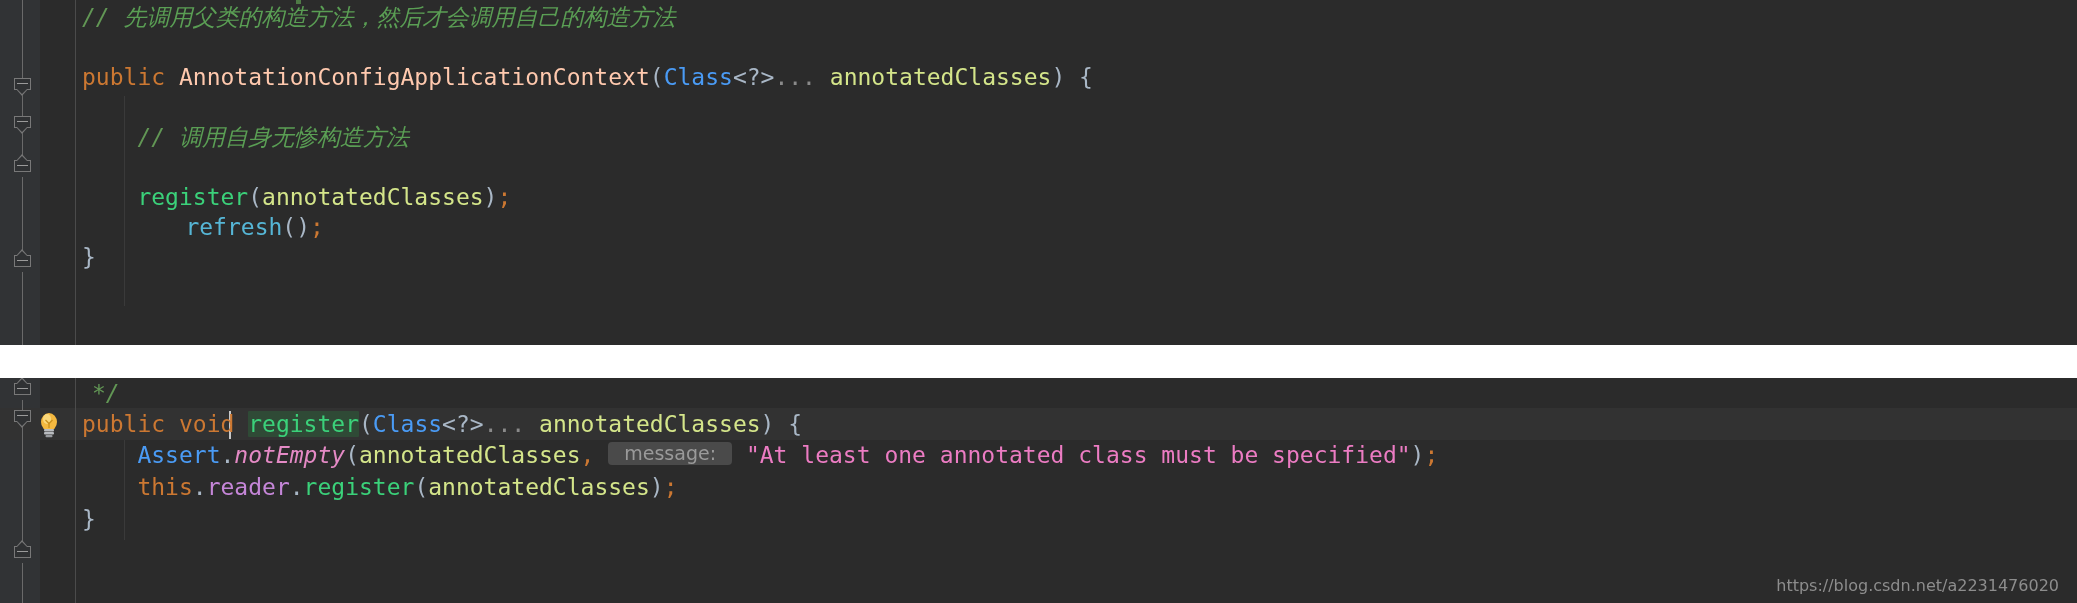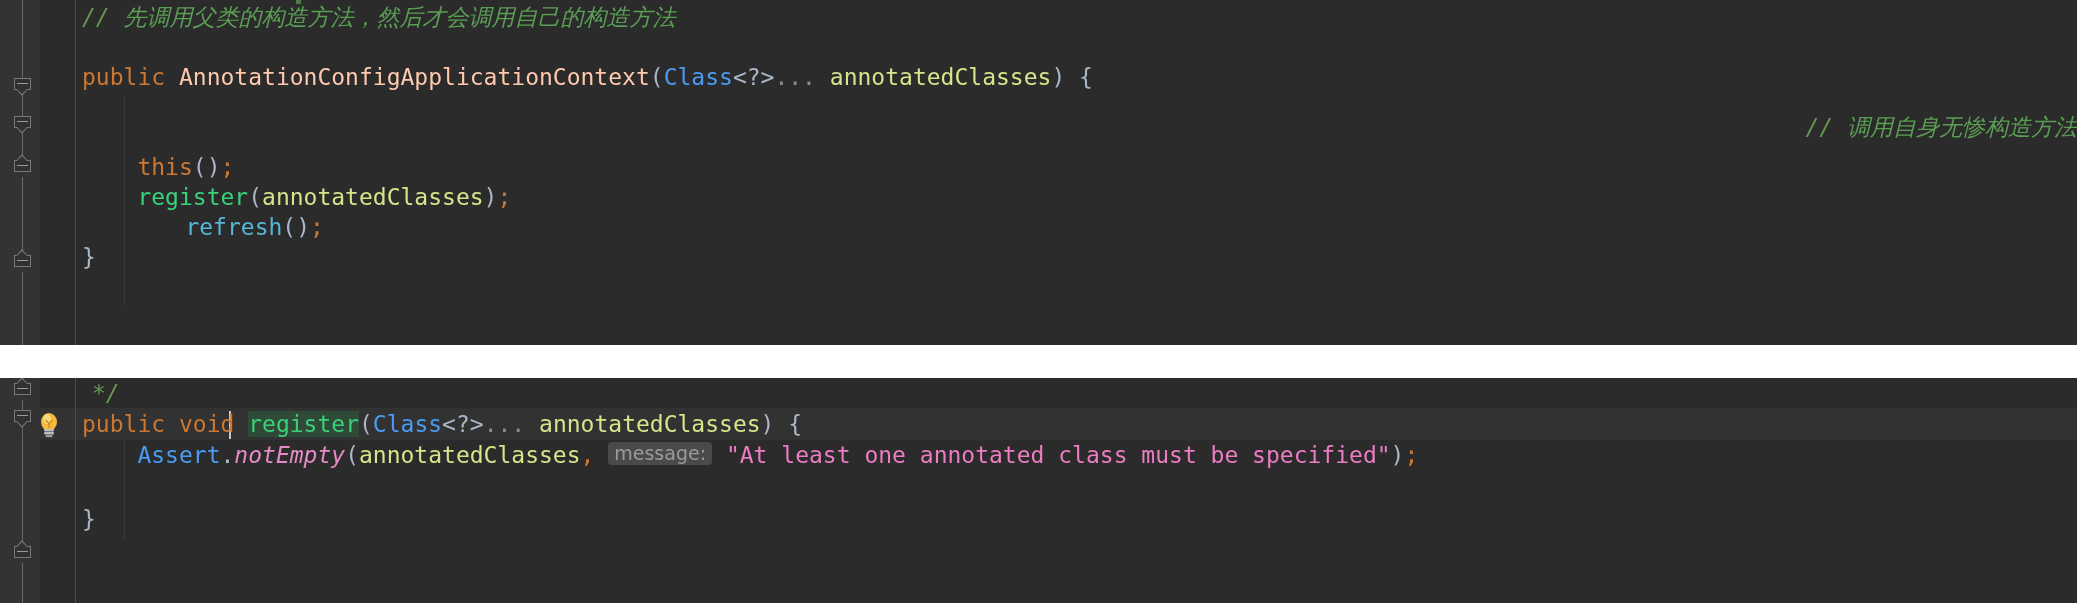--- a/index.html
+++ b/index.html
@@ -186,21 +186,21 @@
     width: 2px;
     background: #c8c8c8;
   }
 
   
   .inlay {
     display: inline-block;
     background: #4a4a4a;
     color: #9a9a9a;
     border-radius: 4px;
-    padding: 0 6px;
+    padding: 0 16px;
     font-size: 19px;
     line-height: 23px;
     vertical-align: 3px;
     font-family: "DejaVu Sans", "Liberation Sans", sans-serif;
   }
 
   
   .bulb {
     position: absolute;
     width: 26px;
@@ -274,22 +274,21 @@
     <div class="fold-rail" style="top:272px; height:73px;"></div>
 
     <div class="indent-guide" style="left:75px; top:0px; height:345px;"></div>
     <div class="indent-guide faint" style="left:124px; top:96px; height:210px;"></div>
 
     <div class="top-dot" style="left:296px; top:0px; width:5px; height:4px;"></div>
 
     <div class="code-layer">
       <div class="line" style="top:2px;"><span class="txt"><span class="cmt">// </span><span class="cmt-cjk">先调用父类的构造方法，然后才会调用自己的构造方法</span></span></div>
       <div class="line" style="top:62px;"><span class="txt"><span class="kw">public</span><span class="plain"> </span><span class="type">AnnotationConfigApplicationContext</span><span class="plain">(</span><span class="cls">Class</span><span class="plain">&lt;?&gt;</span><span class="dots">...</span><span class="plain"> </span><span class="param">annotatedClasses</span><span class="plain">) {</span></span></div>
-      <div class="line" style="top:112px;text-align:right;"><span class="txt">    <span class="cmt">// </span><span class="cmt-cjk">调用自身无惨构造方法</span></span></div>
-      <div class="line" style="top:152px;"><span class="txt">    <span class="kw">this</span><span class="plain">()</span><span class="kw">;</span></span></div>
+      <div class="line" style="top:122px;"><span class="txt">    <span class="cmt">// </span><span class="cmt-cjk">调用自身无惨构造方法</span></span></div>
       <div class="line" style="top:182px;"><span class="txt">    <span class="mthd">register</span><span class="plain">(</span><span class="param">annotatedClasses</span><span class="plain">)</span><span class="kw">;</span></span></div>
       <div class="line" style="top:212px;"><span class="txt">    <span class="mthd2">refresh</span><span class="plain">()</span><span class="kw">;</span></span></div>
       <div class="line" style="top:242px;"><span class="txt"><span class="plain">}</span></span></div>
     </div>
   </div>
 
   <div class="gap"></div>
 
   <div class="pane" id="pane-bottom">
 
@@ -334,18 +333,20 @@
 
     <div class="indent-guide" style="left:75px; top:0px; height:225px;"></div>
     <div class="indent-guide faint" style="left:124px; top:62px; height:100px;"></div>
 
     <div class="caret" style="left:229px; top:33px; height:28px;"></div>
 
     <div class="code-layer">
       <div class="line" style="top:0px;"><span class="txt" style="padding-left:92px;"><span class="cmt">*/</span></span></div>
       <div class="line" style="top:31px;"><span class="txt"><span class="kw">public</span><span class="plain"> </span><span class="kw">void</span><span class="plain"> </span><span class="mthd sel-register">register</span><span class="plain">(</span><span class="cls">Class</span><span class="plain">&lt;?&gt;</span><span class="dots">...</span><span class="plain"> </span><span class="param">annotatedClasses</span><span class="plain">) {</span></span></div>
       <div class="line" style="top:62px;"><span class="txt">    <span class="cls">Assert</span><span class="plain">.</span><span class="static-m">notEmpty</span><span class="plain">(</span><span class="param">annotatedClasses</span><span class="kw">,</span><span class="plain"> </span><span class="inlay">message:</span><span class="plain"> </span><span class="str">"At least one annotated class must be specified"</span><span class="plain">)</span><span class="kw">;</span></span></div>
+      <div class="line" style="top:94px;"><span class="txt">    <span class="kw">this</span><span class="plain">.</span><span class="field">reader</span><span class="plain">.</span><span class="mthd">register</span><span class="plain">(</span><span class="param">annotatedClasses</span><span class="plain">)</span><span class="kw">;</span></span></div>
       <div class="line" style="top:126px;"><span class="txt"><span class="plain">}</span></span></div>
     </div>
 
+    <div class="watermark">https://blog.csdn.net/a2231476020</div>
   </div>
 
 </div>
 
 </body></html>

